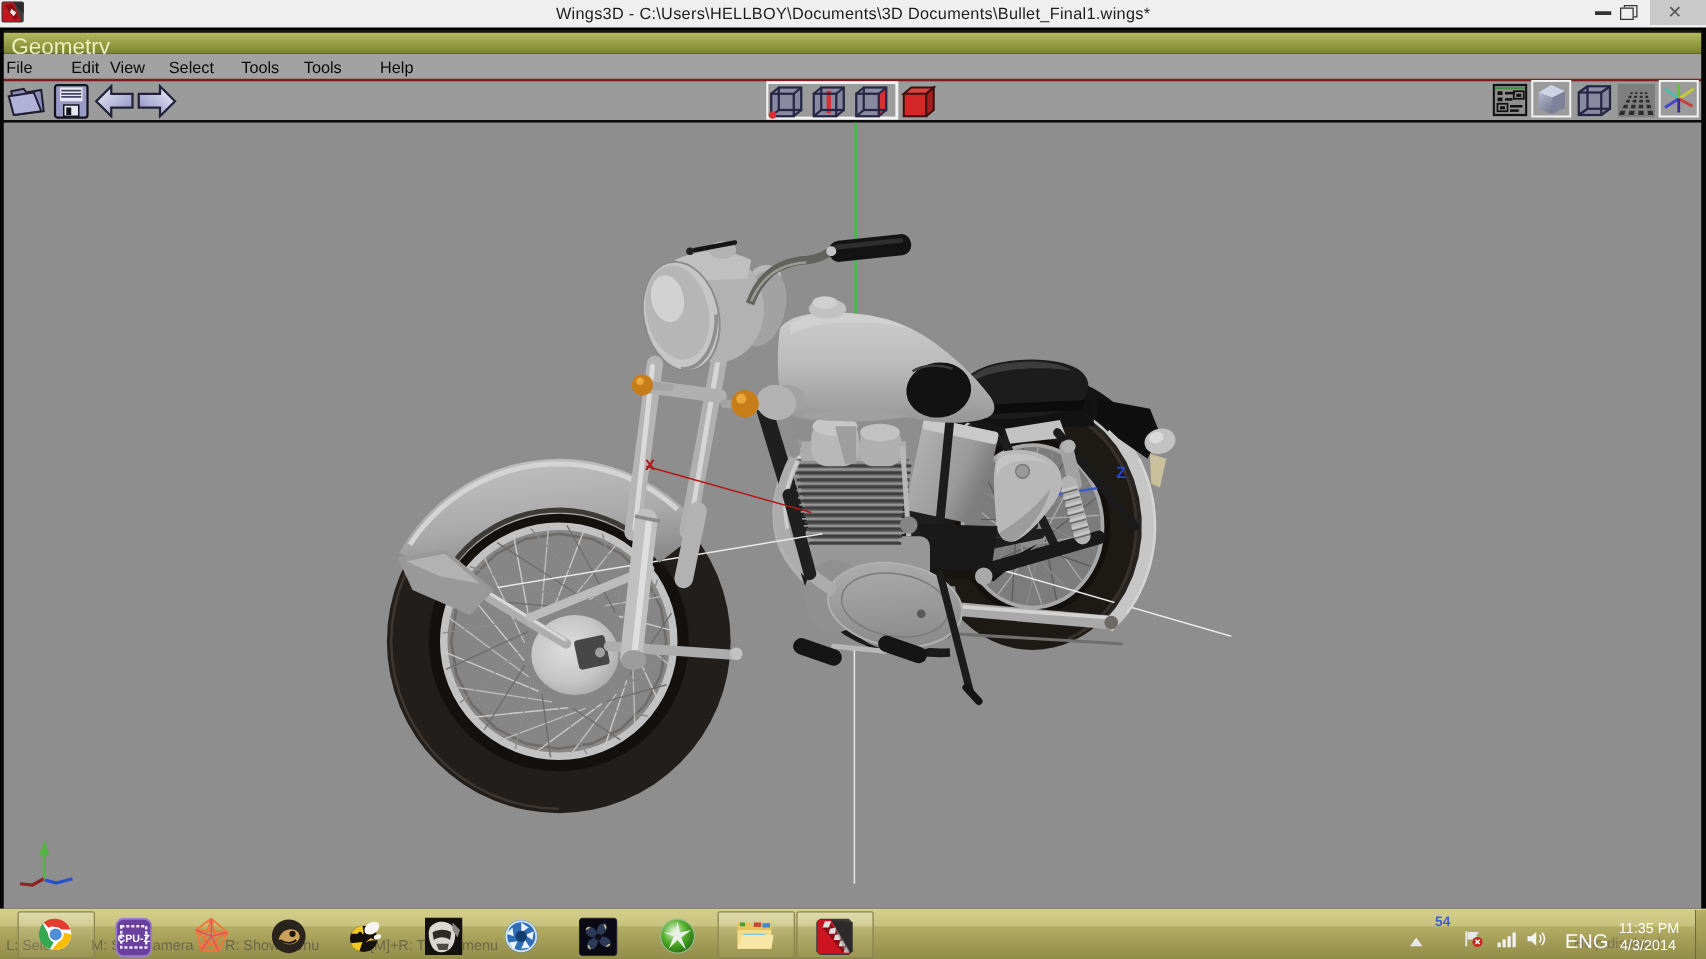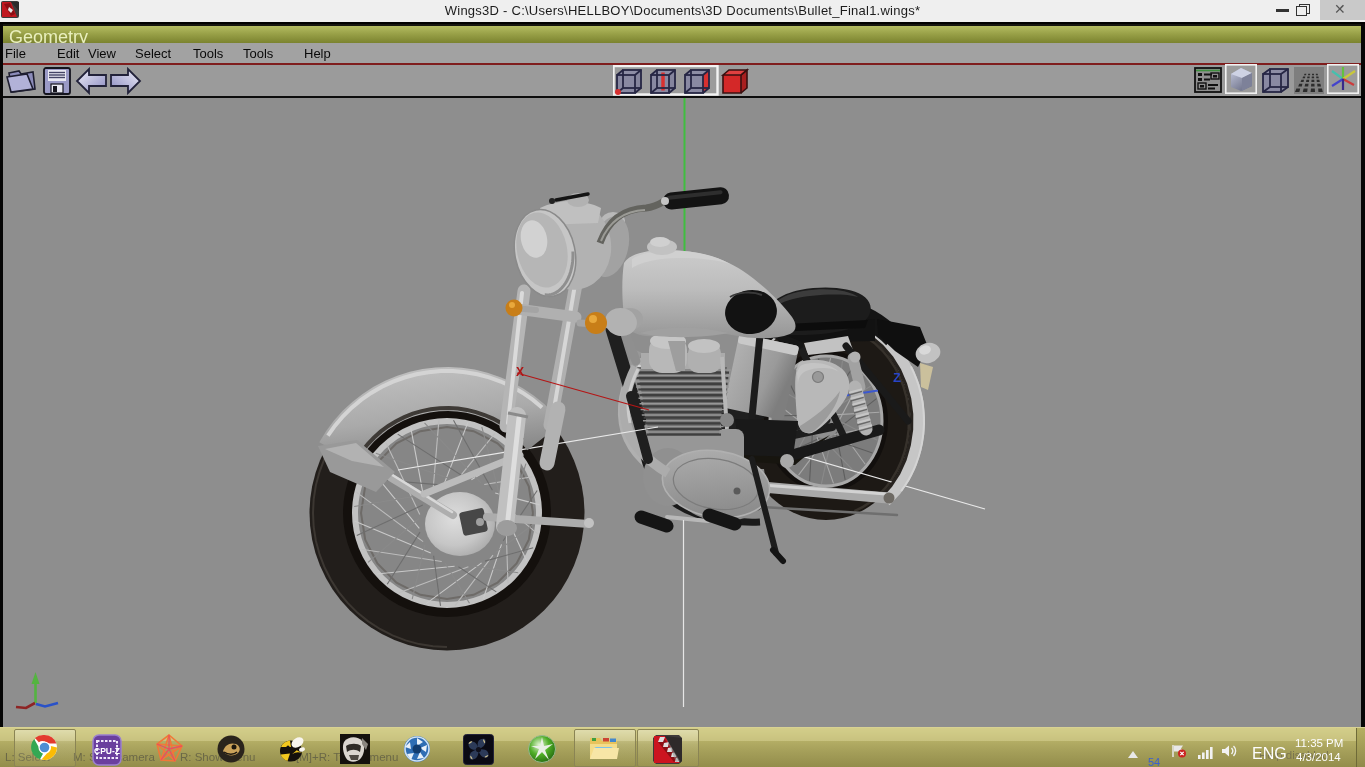--- a/index.html
+++ b/index.html
@@ -593,21 +593,21 @@
 <path d="M16,14 L21,13 L20,18 L15,18 Z"></path>
           <path d="M20,19 L25,18 L24,23 L19,23 Z"></path>
 <path d="M24,24 L29,23 L28,28 L23,28 Z"></path>
 </g>
 <path d="M13,2 L30,4 L30,27 L28,29 Z" fill="#2e2a2a"></path>
 <path d="M14,4 L28,27 L24,28 Z" fill="#8c8c8c" fill-opacity="0.5"></path>
 </svg></div>
 <div class="abs" style="left:1127px;top:17px"><svg width="12" height="9" viewBox="0 0 12 9">
         <path d="M6,1 L11,8 L1,8 Z" fill="#e8e8e8"></path>
       </svg></div>
-<div class="tray" style="left:1148px;top:28px;font-size:11px;font-weight:normal;color:#3a5fd0">54</div>
+<div class="tray" style="left:1148px;top:4px;font-size:11px;font-weight:bold;color:#3a5fd0">54</div>
 <div class="abs" style="left:1171px;top:16px"><svg width="16" height="14" viewBox="0 0 16 14">
 <line x1="2" y1="1" x2="2" y2="13" stroke="#e8e8e8" stroke-width="1.5"></line>
 <path d="M3,1.5 L12,1.5 L10,4.5 L12,7.5 L3,7.5 Z" fill="#e8e8e8"></path>
 <circle cx="11" cy="9.5" r="4" fill="#cc2222"></circle>
 <path d="M9.3,7.8 L12.7,11.2 M12.7,7.8 L9.3,11.2" stroke="#fff" stroke-width="1.2"></path>
 </svg></div>
 <div class="abs" style="left:1197px;top:17px"><svg width="17" height="13" viewBox="0 0 17 13">
 <rect x="1" y="9" width="2.6" height="4" fill="#f2f2f2"></rect>
 <rect x="5" y="6.5" width="2.6" height="6.5" fill="#f2f2f2"></rect>
 <rect x="9" y="4" width="2.6" height="9" fill="#f2f2f2"></rect>

